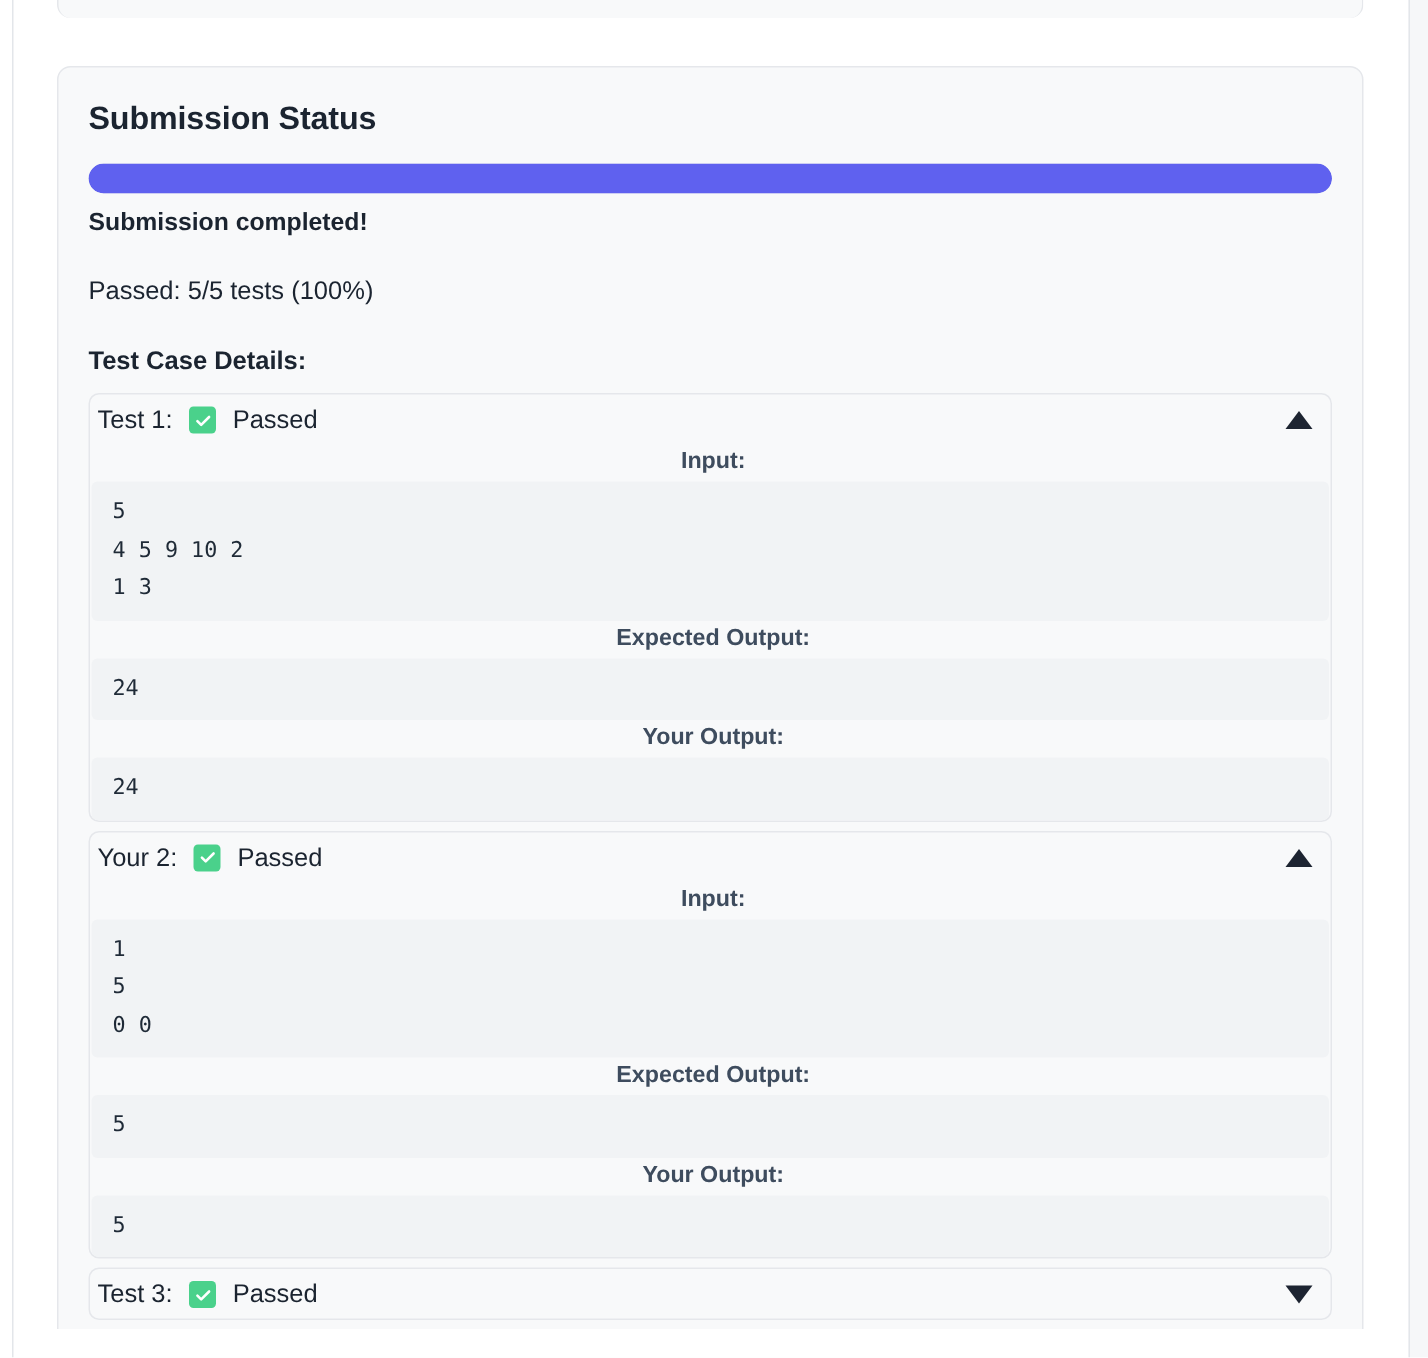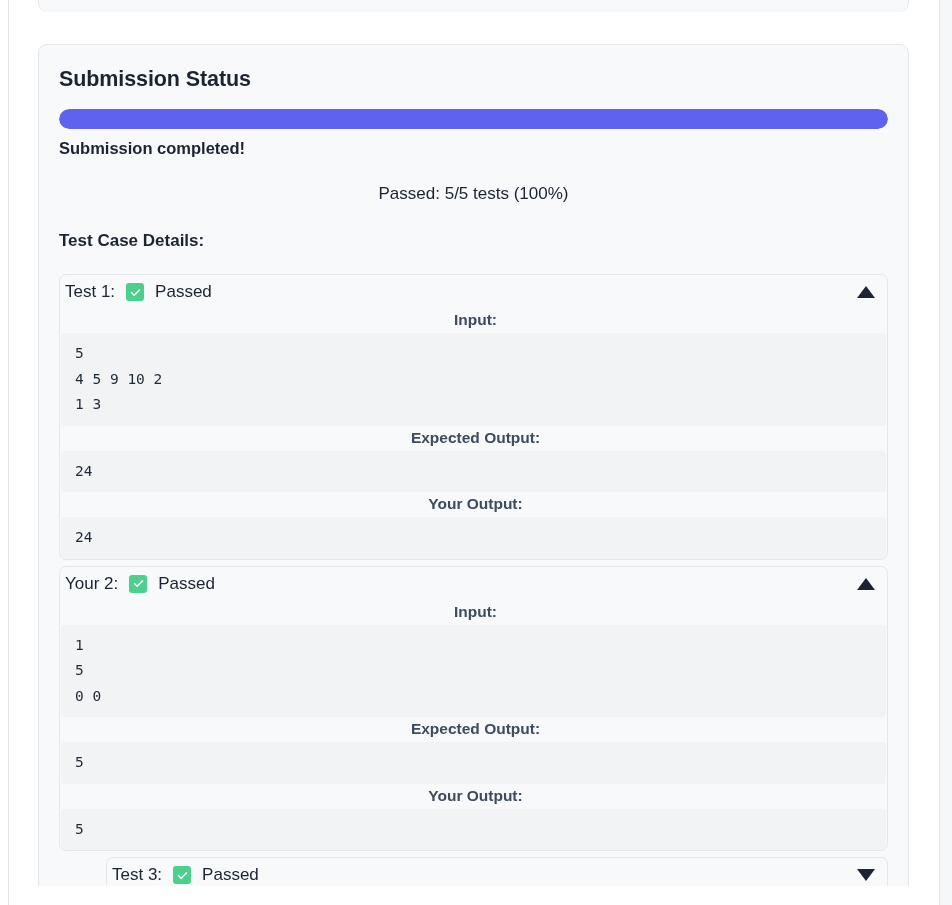--- a/index.html
+++ b/index.html
@@ -97,28 +97,27 @@
     font-size: 16.5px;
     font-weight: 700;
     color: #1b2430;
     margin-top: 10px;
   }
   .passed-line {
     font-size: 17px;
     font-weight: 400;
     color: #1b2430;
     margin-top: 26px;
-    text-align: center;
   }
   .details-heading {
     font-size: 17px;
     font-weight: 700;
     color: #1b2430;
     margin-top: 27px;
-    margin-bottom: 23px;
+    margin-bottom: 11px;
   }
 
   
   .test-item {
     background: #f8f9fa;
     border: 1px solid #e5e7eb;
     border-radius: 7px;
     margin-bottom: 6px;
     overflow: hidden;
   }
@@ -179,21 +178,21 @@
     font-size: 14.5px;
     line-height: 25.5px;
     color: #1f2a37;
     padding: 8px 0 8px 14px;
     white-space: pre;
   }
 
   .test-body { padding: 0 1px 0 1px; }
 
   
-  .test-item.clipped { margin-bottom: 0; margin-left: 47px; }
+  .test-item.clipped { margin-bottom: 0; }
 </style>
 </head>
 <body>
 
 <div class="page-root">
 
   <div class="left-rail"></div>
   <div class="right-rail"></div>
 
   <div class="content-col">

